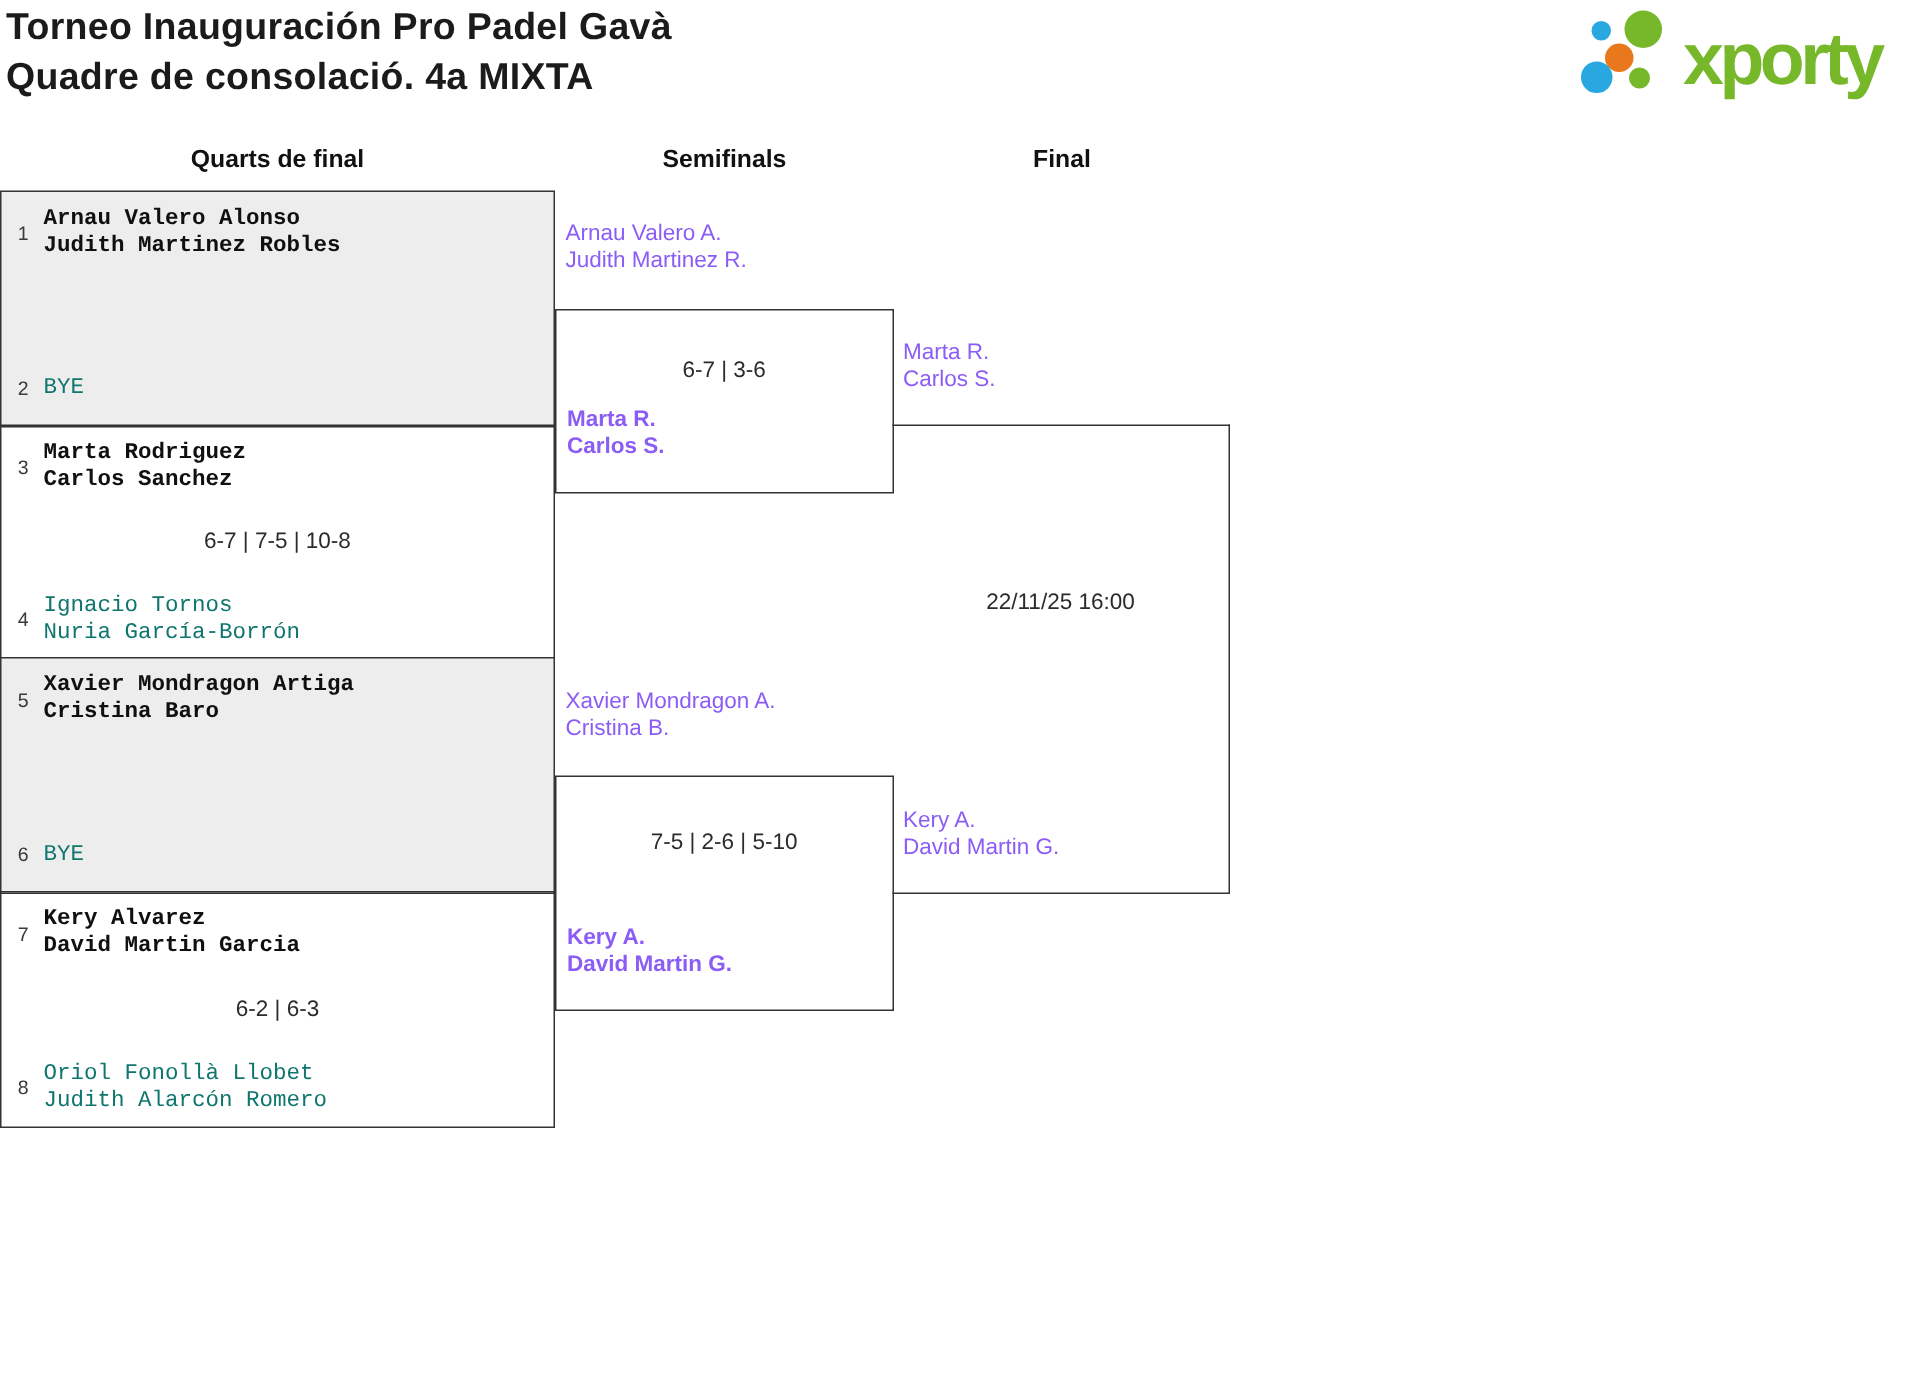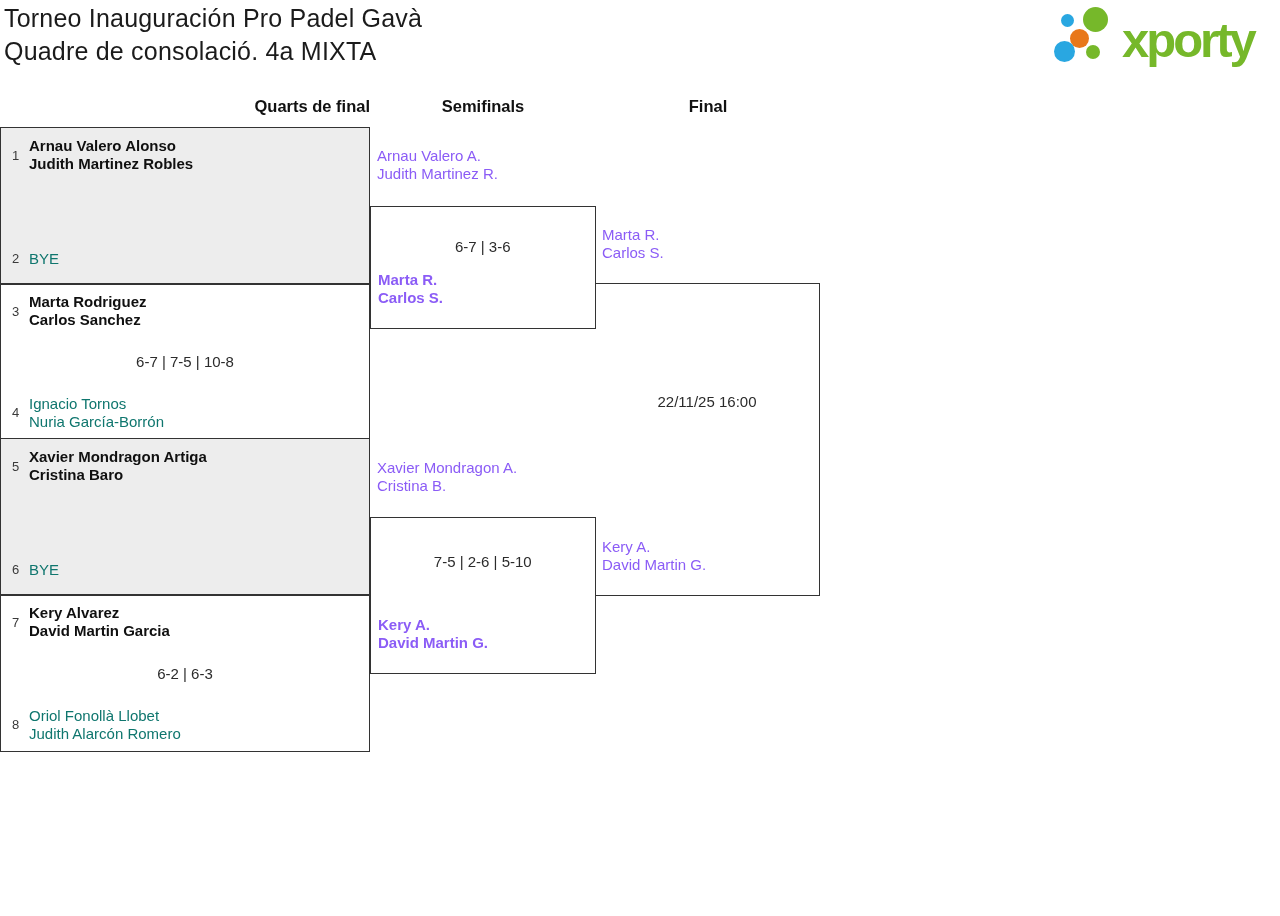--- a/index.html
+++ b/index.html
@@ -4,21 +4,21 @@
 <style>
   html,body{margin:0;padding:0;}
   body{
     width:1280px;height:916px;background:#ffffff;
     font-family:"Liberation Sans", sans-serif;
     position:relative;overflow:hidden;color:#222;
   }
   .abs{position:absolute;}
 
   
-  .title{left:4px;top:2px;font-size:25px;line-height:33px;font-weight:400;color:#1b1b1b;letter-spacing:0.2px;}
+  .title{left:4px;top:2px;font-size:25px;line-height:33px;font-weight:700;color:#1b1b1b;letter-spacing:0.2px;}
   .title span{display:block;}
 
   
   .logo{left:1048px;top:0;width:232px;height:80px;}
   .logo .dot{position:absolute;border-radius:50%;}
   .logo .word{position:absolute;left:62px;top:10px;font-size:49px;line-height:60px;font-weight:700;letter-spacing:-3px;color:#76b82a;margin-left:12px;}
 
   
   .round-label{top:97px;font-size:16.5px;font-weight:700;color:#111;text-align:center;}
 
@@ -26,21 +26,21 @@
   .match{position:absolute;box-sizing:border-box;border:1.5px solid #333333;}
   .shaded{background:#ededed;}
   .no-left{border-left:none;}
 
   .slot{position:absolute;left:7px;display:flex;gap:6px;}
   .slot-top{top:9px;}
   .slot-bottom{bottom:8px;}
   .slot-bye{bottom:16px;}
   .seed{font-size:13px;color:#3a3a3a;width:15px;text-align:center;align-self:center;flex:none;}
   .names{font-size:15px;line-height:18px;color:#0f766e;}
-  .names span{display:block;}
+  .names span{display:block;font-family:Liberation Mono, monospace;}
   .winner{font-weight:700;color:#101010;}
 
   .score{position:absolute;left:0;right:0;text-align:center;font-size:15px;color:#2b2b2b;}
   .score-mid{top:50%;transform:translateY(-50%);}
 
   
   .entrant{position:absolute;font-size:15px;line-height:18px;color:#8b5cf6;}
   .entrant span{display:block;}
 </style>
 </head>
@@ -53,21 +53,21 @@
 
 <div class="abs logo">
   <span class="dot" style="left:13px;top:14px;width:13px;height:13px;background:#29a7e1;"></span>
   <span class="dot" style="left:35px;top:7px;width:25px;height:25px;background:#76b82a;"></span>
   <span class="dot" style="left:22px;top:29px;width:19px;height:19px;background:#e8781b;"></span>
   <span class="dot" style="left:6px;top:41px;width:21px;height:21px;background:#29a7e1;"></span>
   <span class="dot" style="left:38px;top:45px;width:14px;height:14px;background:#76b82a;"></span>
   <span class="word">xporty</span>
 </div>
 
-<div class="abs round-label" style="left:0;width:370px;text-align:right;">Quarts de final</div>
+<div class="abs round-label" style="left:0;width:370px;">Quarts de final</div>
 <div class="abs round-label" style="left:370px;width:226px;">Semifinals</div>
 <div class="abs round-label" style="left:595px;width:226px;">Final</div>
 
 <div class="match shaded" style="left:0;top:127px;width:370px;height:157.5px;">
   <div class="slot slot-top">
     <span class="seed">1</span>
     <div class="names winner">
       <span>Arnau Valero Alonso</span>
       <span>Judith Martinez Robles</span>
     </div>

